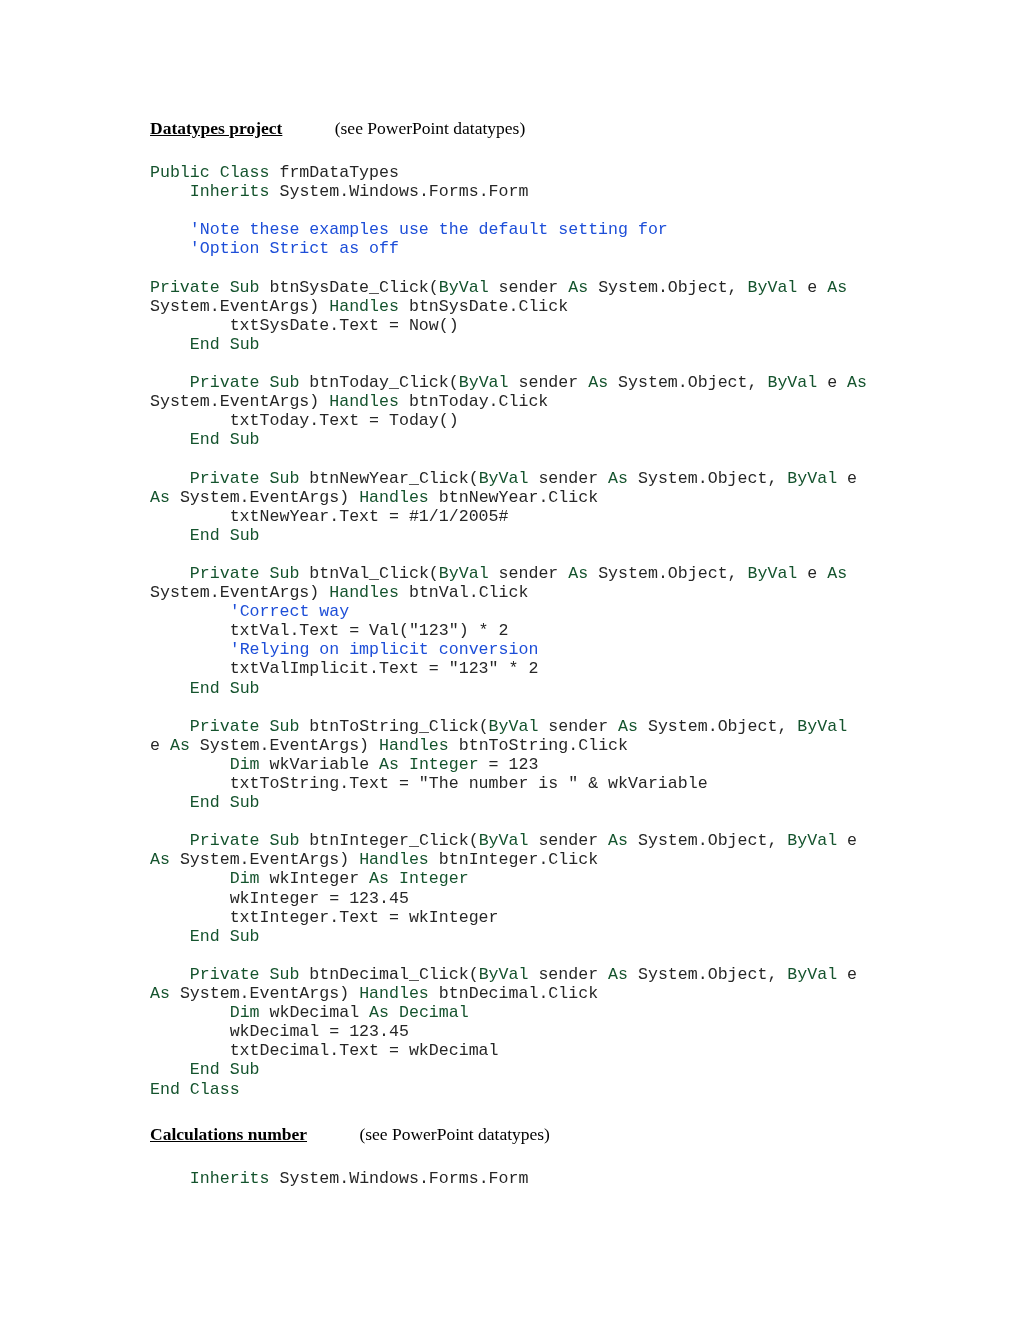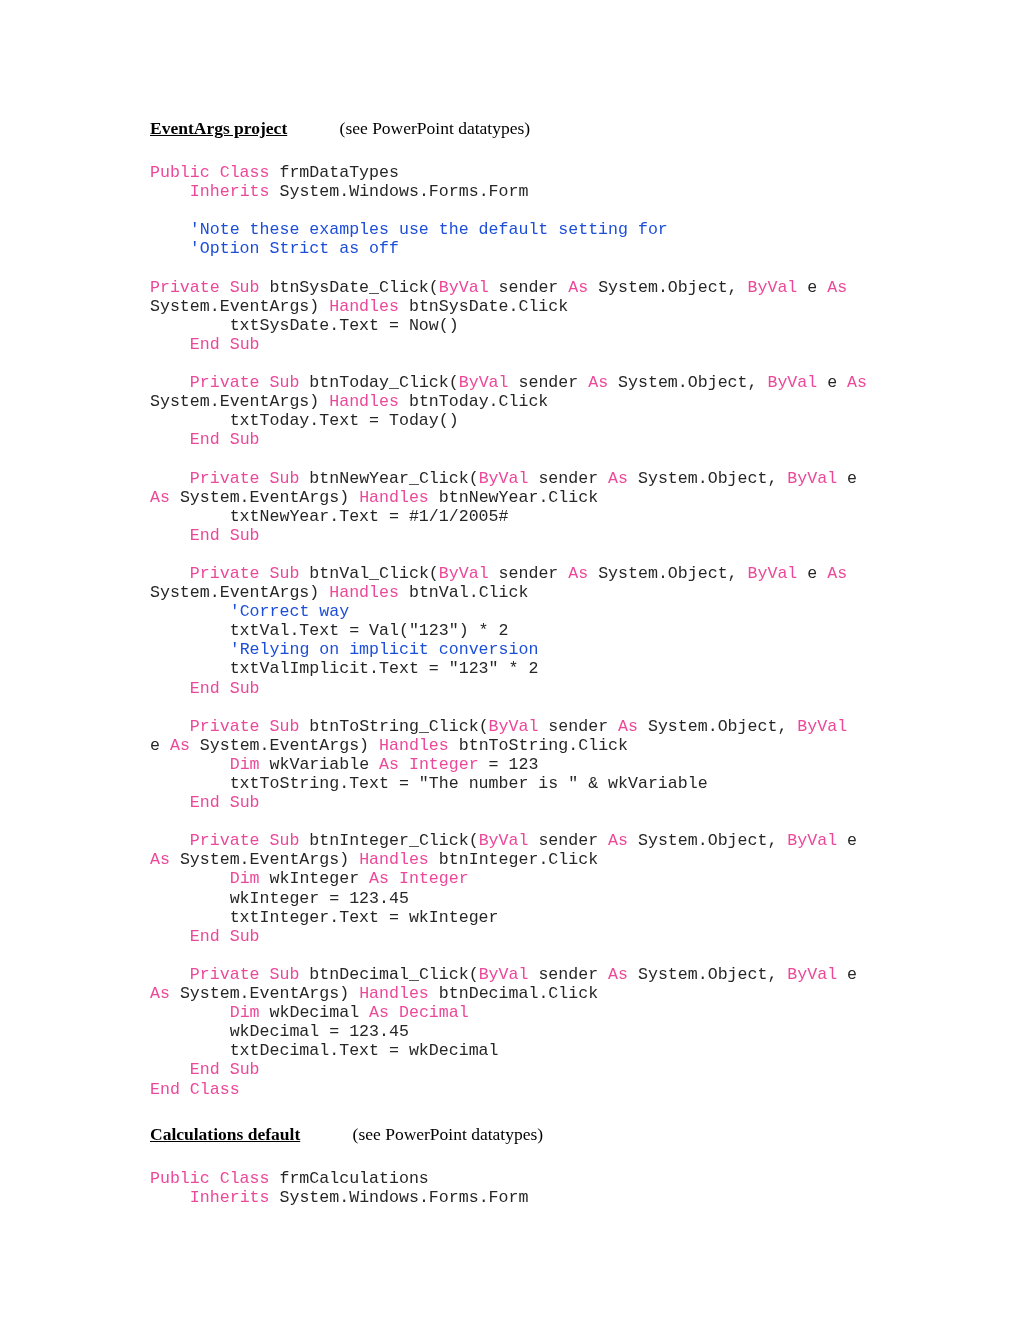--- a/index.html
+++ b/index.html
@@ -55,41 +55,41 @@
     white-space: pre;
     letter-spacing: 0px;
     margin: 0;
     padding: 0;
   }
   .code .ln {
     display: block;
     white-space: pre;
     min-height: 19.1px;
   }
-  .kw   { color: #ec4899; }
+  .kw   { color: #14532d; }
   .cmt  { color: #1d4ed8; }
   .id   { color: #262626; }
   
   .gap-heading-code { height: 24px; }
   .gap-section      { height: 25px; }
 </style>
 </head>
 <body>
 
 <div class="page">
   <div class="content">
 
     <div>
-      <p class="heading"><span class="ttl">EventArgs project</span><span class="sub"> (see PowerPoint datatypes)</span></p>
+      <p class="heading"><span class="ttl">Datatypes project</span><span class="sub"> (see PowerPoint datatypes)</span></p>
       <div class="gap-heading-code"></div>
       <div class="code"><span class="ln"><span class="kw">Public Class </span><span class="id">frmDataTypes</span></span><span class="ln"><span class="id">    </span><span class="kw">Inherits </span><span class="id">System.Windows.Forms.Form</span></span><span class="ln">&nbsp;</span><span class="ln"><span class="cmt">    'Note these examples use the default setting for</span></span><span class="ln"><span class="cmt">    'Option Strict as off</span></span><span class="ln">&nbsp;</span><span class="ln"><span class="kw">Private Sub </span><span class="id">btnSysDate_Click(</span><span class="kw">ByVal </span><span class="id">sender </span><span class="kw">As </span><span class="id">System.Object, </span><span class="kw">ByVal </span><span class="id">e </span><span class="kw">As</span></span><span class="ln"><span class="id">System.EventArgs) </span><span class="kw">Handles </span><span class="id">btnSysDate.Click</span></span><span class="ln"><span class="id">        txtSysDate.Text = Now()</span></span><span class="ln"><span class="id">    </span><span class="kw">End Sub</span></span><span class="ln">&nbsp;</span><span class="ln"><span class="id">    </span><span class="kw">Private Sub </span><span class="id">btnToday_Click(</span><span class="kw">ByVal </span><span class="id">sender </span><span class="kw">As </span><span class="id">System.Object, </span><span class="kw">ByVal </span><span class="id">e </span><span class="kw">As</span></span><span class="ln"><span class="id">System.EventArgs) </span><span class="kw">Handles </span><span class="id">btnToday.Click</span></span><span class="ln"><span class="id">        txtToday.Text = Today()</span></span><span class="ln"><span class="id">    </span><span class="kw">End Sub</span></span><span class="ln">&nbsp;</span><span class="ln"><span class="id">    </span><span class="kw">Private Sub </span><span class="id">btnNewYear_Click(</span><span class="kw">ByVal </span><span class="id">sender </span><span class="kw">As </span><span class="id">System.Object, </span><span class="kw">ByVal </span><span class="id">e</span></span><span class="ln"><span class="kw">As </span><span class="id">System.EventArgs) </span><span class="kw">Handles </span><span class="id">btnNewYear.Click</span></span><span class="ln"><span class="id">        txtNewYear.Text = #1/1/2005#</span></span><span class="ln"><span class="id">    </span><span class="kw">End Sub</span></span><span class="ln">&nbsp;</span><span class="ln"><span class="id">    </span><span class="kw">Private Sub </span><span class="id">btnVal_Click(</span><span class="kw">ByVal </span><span class="id">sender </span><span class="kw">As </span><span class="id">System.Object, </span><span class="kw">ByVal </span><span class="id">e </span><span class="kw">As</span></span><span class="ln"><span class="id">System.EventArgs) </span><span class="kw">Handles </span><span class="id">btnVal.Click</span></span><span class="ln"><span class="id">        </span><span class="cmt">'Correct way</span></span><span class="ln"><span class="id">        txtVal.Text = Val("123") * 2</span></span><span class="ln"><span class="id">        </span><span class="cmt">'Relying on implicit conversion</span></span><span class="ln"><span class="id">        txtValImplicit.Text = "123" * 2</span></span><span class="ln"><span class="id">    </span><span class="kw">End Sub</span></span><span class="ln">&nbsp;</span><span class="ln"><span class="id">    </span><span class="kw">Private Sub </span><span class="id">btnToString_Click(</span><span class="kw">ByVal </span><span class="id">sender </span><span class="kw">As </span><span class="id">System.Object, </span><span class="kw">ByVal</span></span><span class="ln"><span class="id">e </span><span class="kw">As </span><span class="id">System.EventArgs) </span><span class="kw">Handles </span><span class="id">btnToString.Click</span></span><span class="ln"><span class="id">        </span><span class="kw">Dim </span><span class="id">wkVariable </span><span class="kw">As Integer </span><span class="id">= 123</span></span><span class="ln"><span class="id">        txtToString.Text = "The number is " &amp; wkVariable</span></span><span class="ln"><span class="id">    </span><span class="kw">End Sub</span></span><span class="ln">&nbsp;</span><span class="ln"><span class="id">    </span><span class="kw">Private Sub </span><span class="id">btnInteger_Click(</span><span class="kw">ByVal </span><span class="id">sender </span><span class="kw">As </span><span class="id">System.Object, </span><span class="kw">ByVal </span><span class="id">e</span></span><span class="ln"><span class="kw">As </span><span class="id">System.EventArgs) </span><span class="kw">Handles </span><span class="id">btnInteger.Click</span></span><span class="ln"><span class="id">        </span><span class="kw">Dim </span><span class="id">wkInteger </span><span class="kw">As Integer</span></span><span class="ln"><span class="id">        wkInteger = 123.45</span></span><span class="ln"><span class="id">        txtInteger.Text = wkInteger</span></span><span class="ln"><span class="id">    </span><span class="kw">End Sub</span></span><span class="ln">&nbsp;</span><span class="ln"><span class="id">    </span><span class="kw">Private Sub </span><span class="id">btnDecimal_Click(</span><span class="kw">ByVal </span><span class="id">sender </span><span class="kw">As </span><span class="id">System.Object, </span><span class="kw">ByVal </span><span class="id">e</span></span><span class="ln"><span class="kw">As </span><span class="id">System.EventArgs) </span><span class="kw">Handles </span><span class="id">btnDecimal.Click</span></span><span class="ln"><span class="id">        </span><span class="kw">Dim </span><span class="id">wkDecimal </span><span class="kw">As Decimal</span></span><span class="ln"><span class="id">        wkDecimal = 123.45</span></span><span class="ln"><span class="id">        txtDecimal.Text = wkDecimal</span></span><span class="ln"><span class="id">    </span><span class="kw">End Sub</span></span><span class="ln"><span class="kw">End Class</span></span></div>
     </div>
 
     <div class="gap-section"></div>
 
     <div>
-      <p class="heading"><span class="ttl">Calculations default</span><span class="sub"> (see PowerPoint datatypes)</span></p>
+      <p class="heading"><span class="ttl">Calculations number</span><span class="sub"> (see PowerPoint datatypes)</span></p>
       <div class="gap-heading-code"></div>
-      <div class="code"><span class="ln"><span class="kw">Public Class </span><span class="id">frmCalculations</span></span><span class="ln"><span class="id">    </span><span class="kw">Inherits </span><span class="id">System.Windows.Forms.Form</span></span></div>
+      <div class="code"><span class="ln"><span class="id">    </span><span class="kw">Inherits </span><span class="id">System.Windows.Forms.Form</span></span></div>
     </div>
 
   </div>
 </div>
 
 </body></html>

